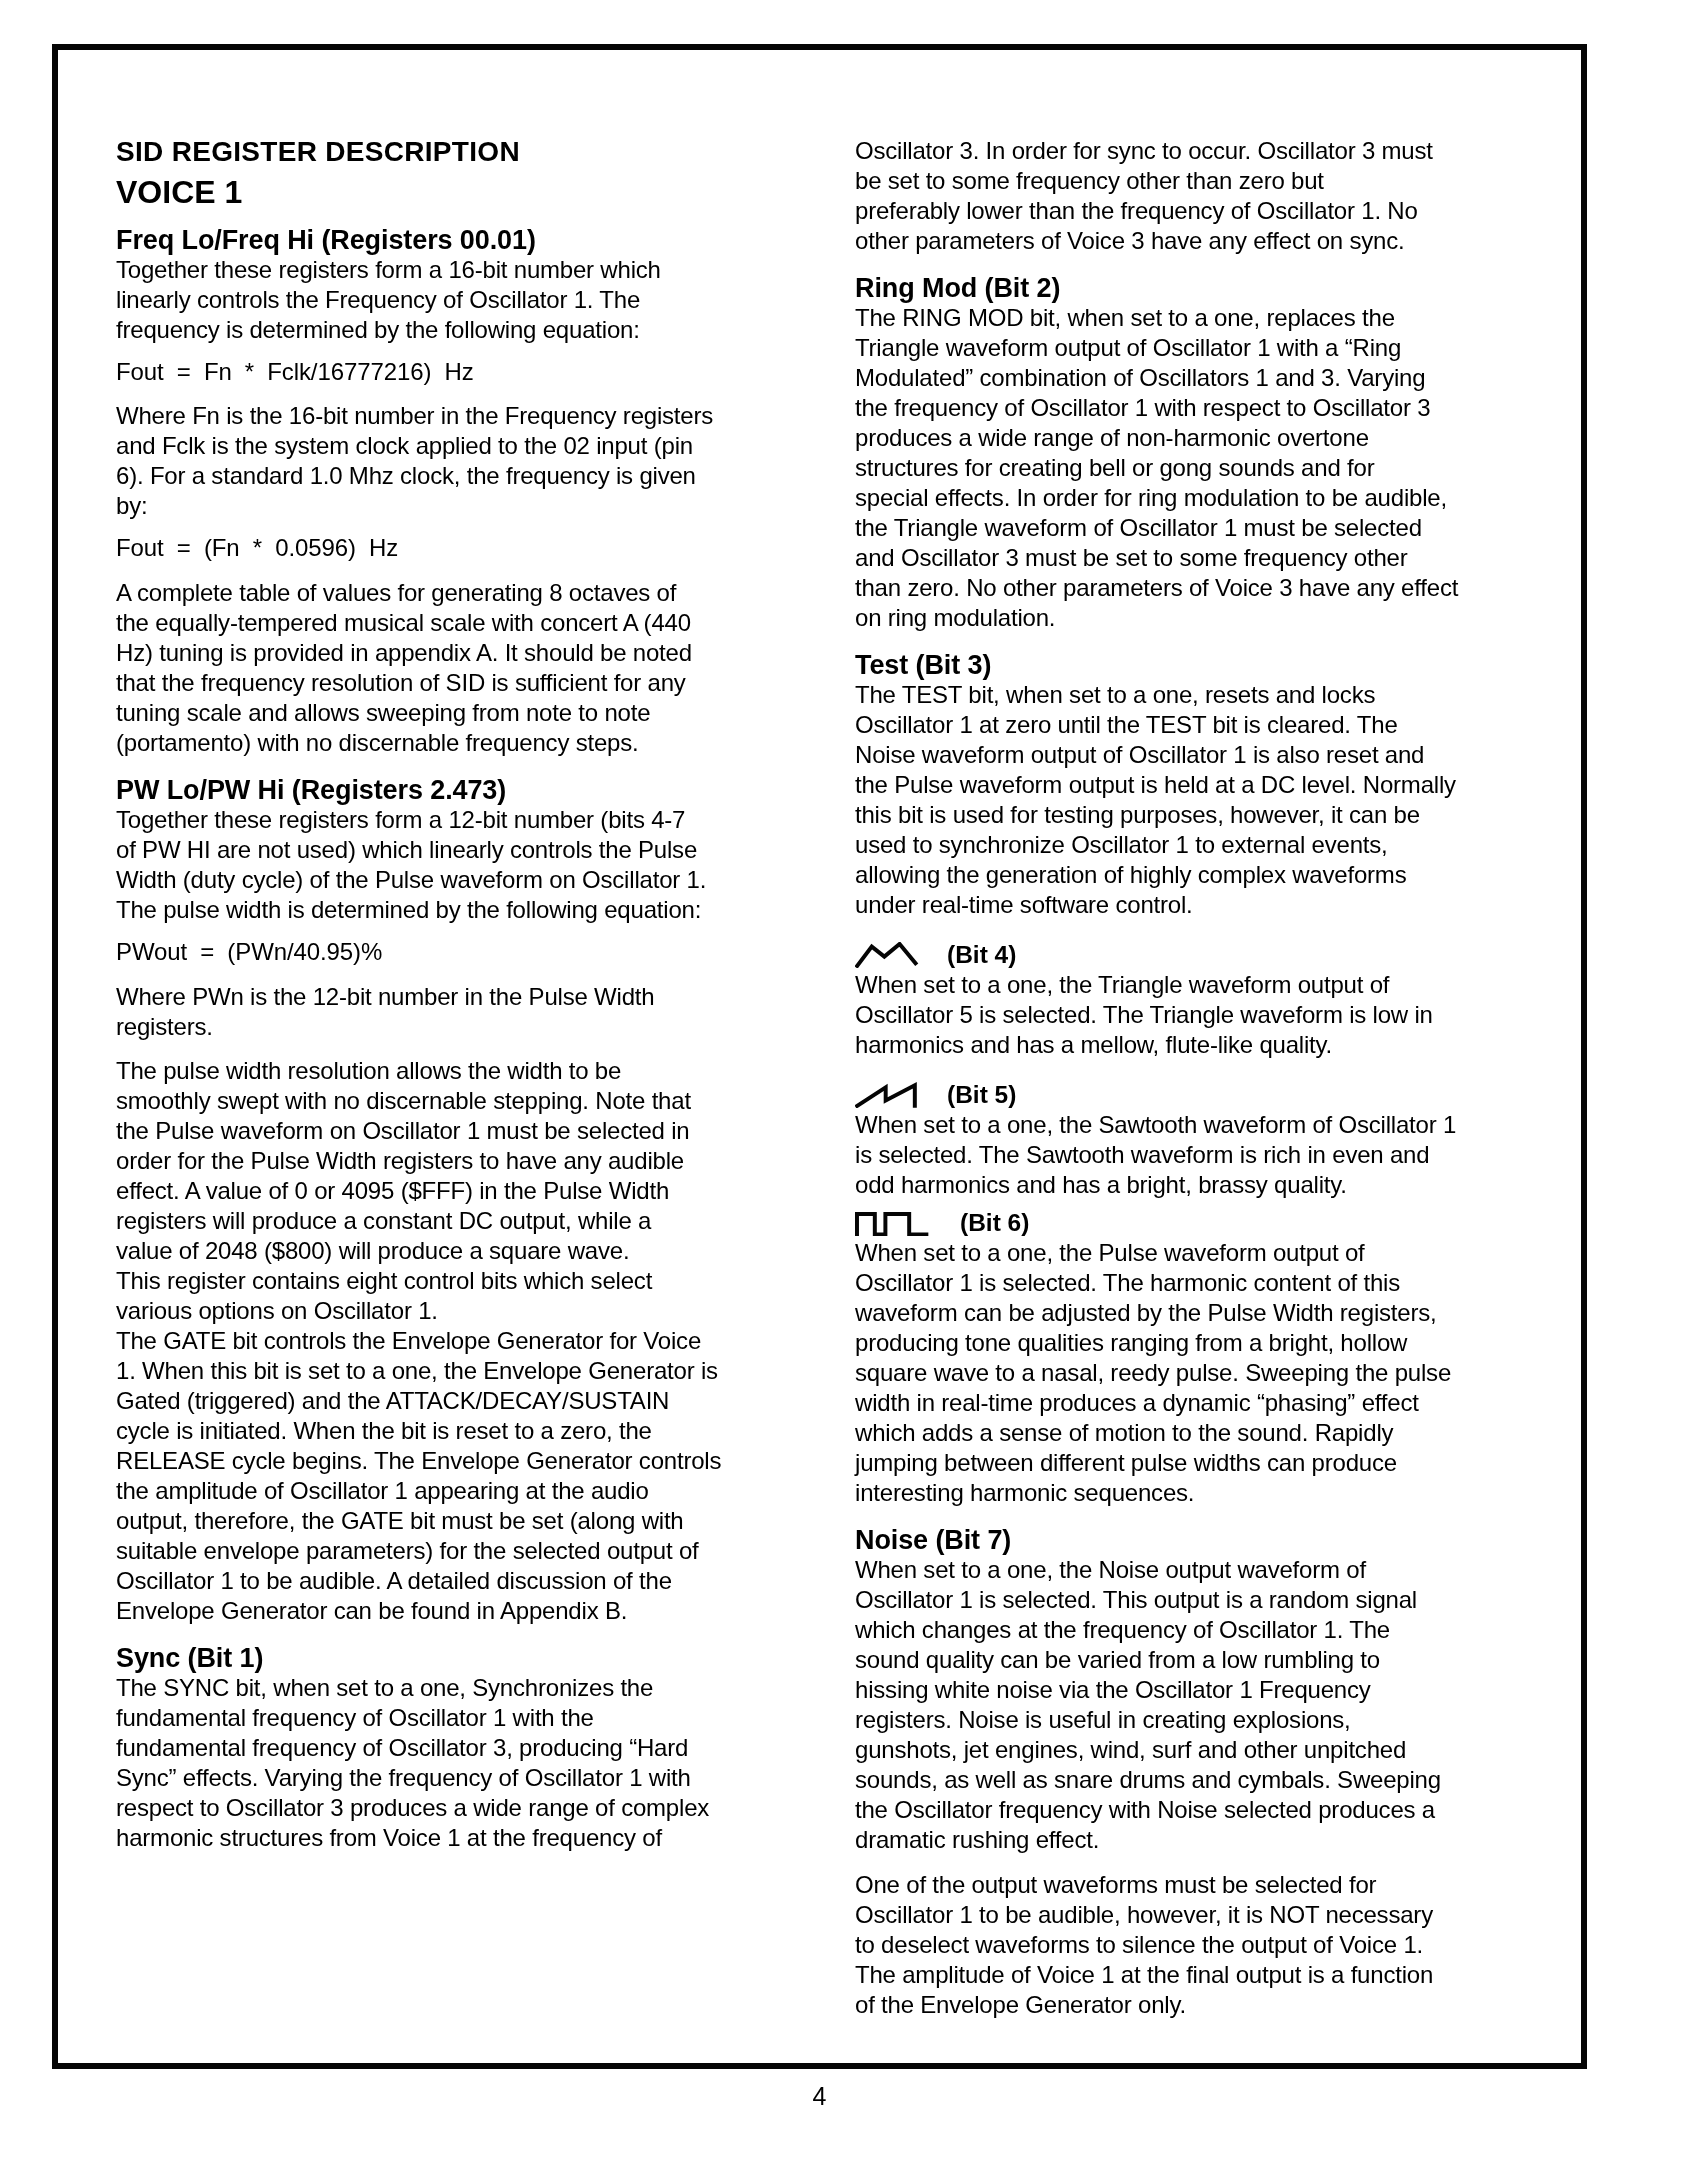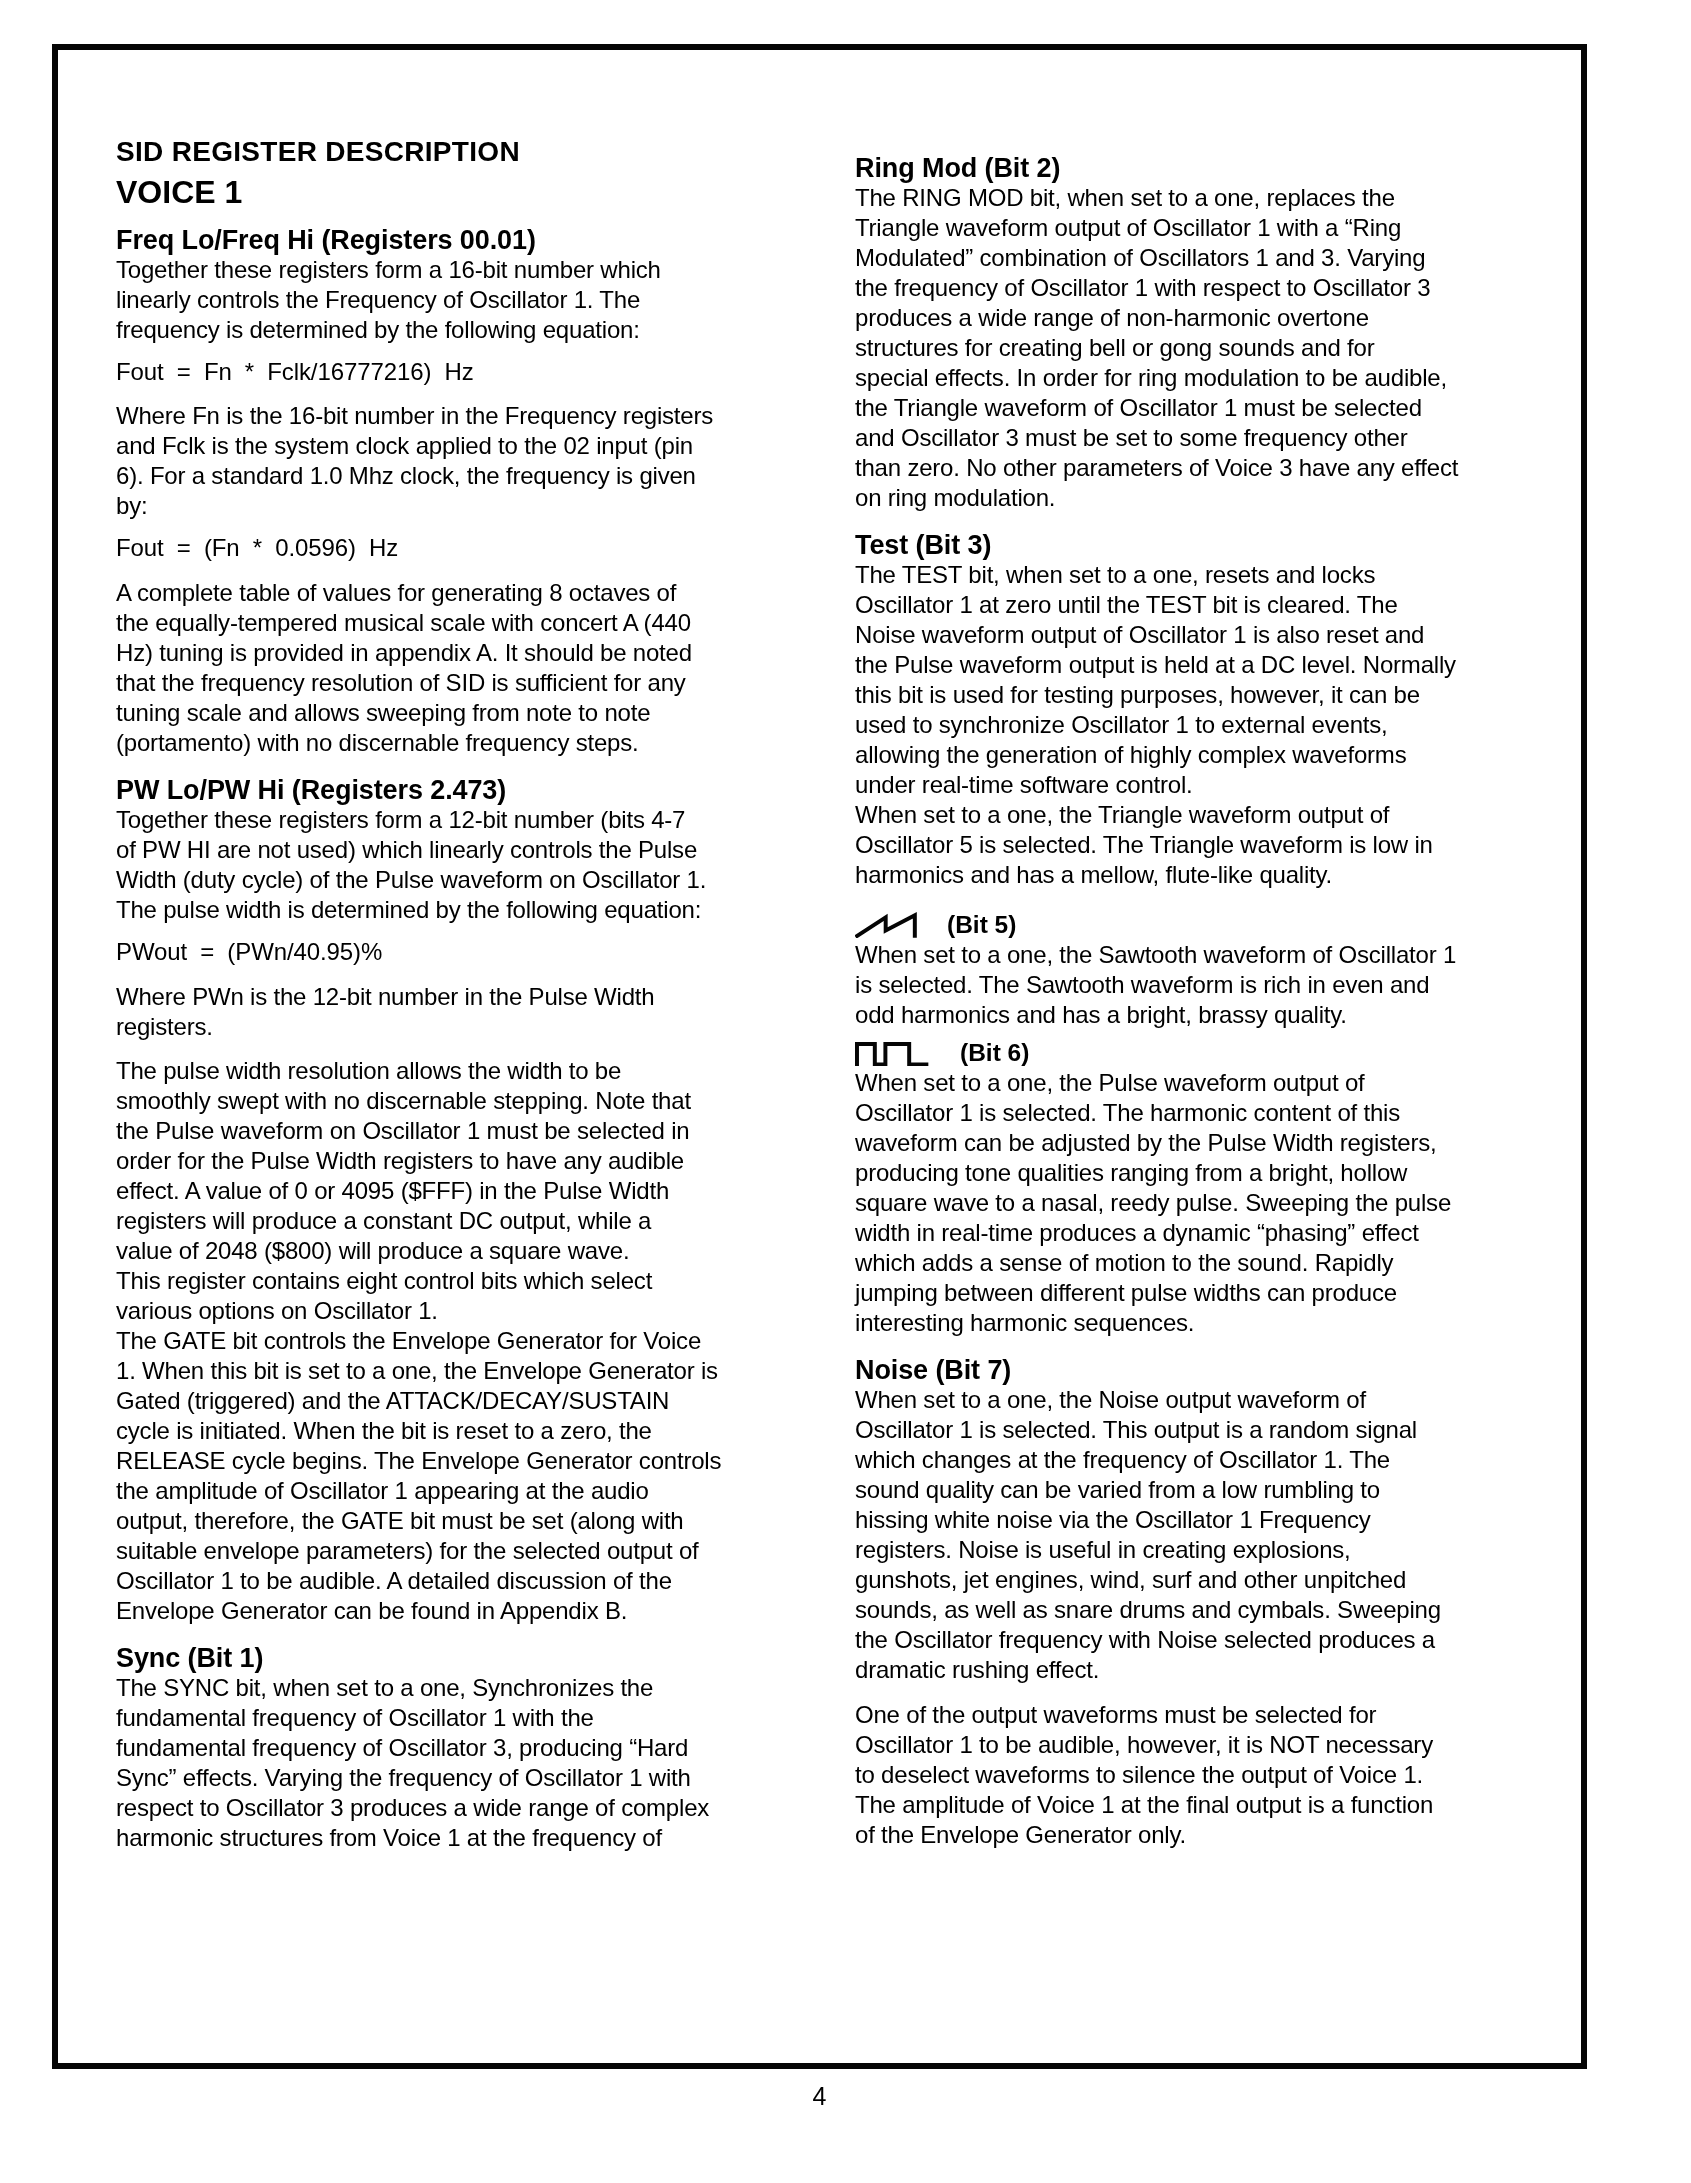--- a/index.html
+++ b/index.html
@@ -154,20 +154,24 @@
       <div class="sec-heading">Sync (Bit 1)</div>
       <div class="sec-body">The SYNC bit, when set to a one, Synchronizes the
 fundamental frequency of Oscillator 1 with the
 fundamental frequency of Oscillator 3, producing “Hard
 Sync” effects. Varying the frequency of Oscillator 1 with
 respect to Oscillator 3 produces a wide range of complex
 harmonic structures from Voice 1 at the frequency of</div>
     </div>
 
     <div class="col col-right" style="position:absolute; left:797px; top:86px;">
+      <div class="sec-body">Oscillator 3. In order for sync to occur. Oscillator 3 must
+be set to some frequency other than zero but
+preferably lower than the frequency of Oscillator 1. No
+other parameters of Voice 3 have any effect on sync.</div>
 
       <div class="sec-heading">Ring Mod (Bit 2)</div>
       <div class="sec-body">The RING MOD bit, when set to a one, replaces the
 Triangle waveform output of Oscillator 1 with a “Ring
 Modulated” combination of Oscillators 1 and 3. Varying
 the frequency of Oscillator 1 with respect to Oscillator 3
 produces a wide range of non-harmonic overtone
 structures for creating bell or gong sounds and for
 special effects. In order for ring modulation to be audible,
 the Triangle waveform of Oscillator 1 must be selected
@@ -178,20 +182,26 @@
       <div class="sec-heading">Test (Bit 3)</div>
       <div class="sec-body">The TEST bit, when set to a one, resets and locks
 Oscillator 1 at zero until the TEST bit is cleared. The
 Noise waveform output of Oscillator 1 is also reset and
 the Pulse waveform output is held at a DC level. Normally
 this bit is used for testing purposes, however, it can be
 used to synchronize Oscillator 1 to external events,
 allowing the generation of highly complex waveforms
 under real-time software control.</div>
 
+      <div class="wave-row">
+        <svg class="wave-icon" width="64" height="26.5" viewBox="0 0 96 40" aria-label="triangle-wave-icon">
+          <polyline points="3,36 25,7 44,22 67,3 91,32" fill="none" stroke="#050505" stroke-width="6" stroke-linecap="square"></polyline>
+        </svg>
+        <span class="wave-label">(Bit 4)</span>
+      </div>
       <div class="sec-body">When set to a one, the Triangle waveform output of
 Oscillator 5 is selected. The Triangle waveform is low in
 harmonics and has a mellow, flute-like quality.</div>
 
       <div class="wave-row">
         <svg class="wave-icon" width="64" height="26.5" viewBox="0 0 96 40" aria-label="sawtooth-wave-icon">
           <polyline points="3,36 46,8 46,28 90,5 90,36" fill="none" stroke="#050505" stroke-width="6" stroke-linecap="square"></polyline>
         </svg>
         <span class="wave-label">(Bit 5)</span>
       </div>

